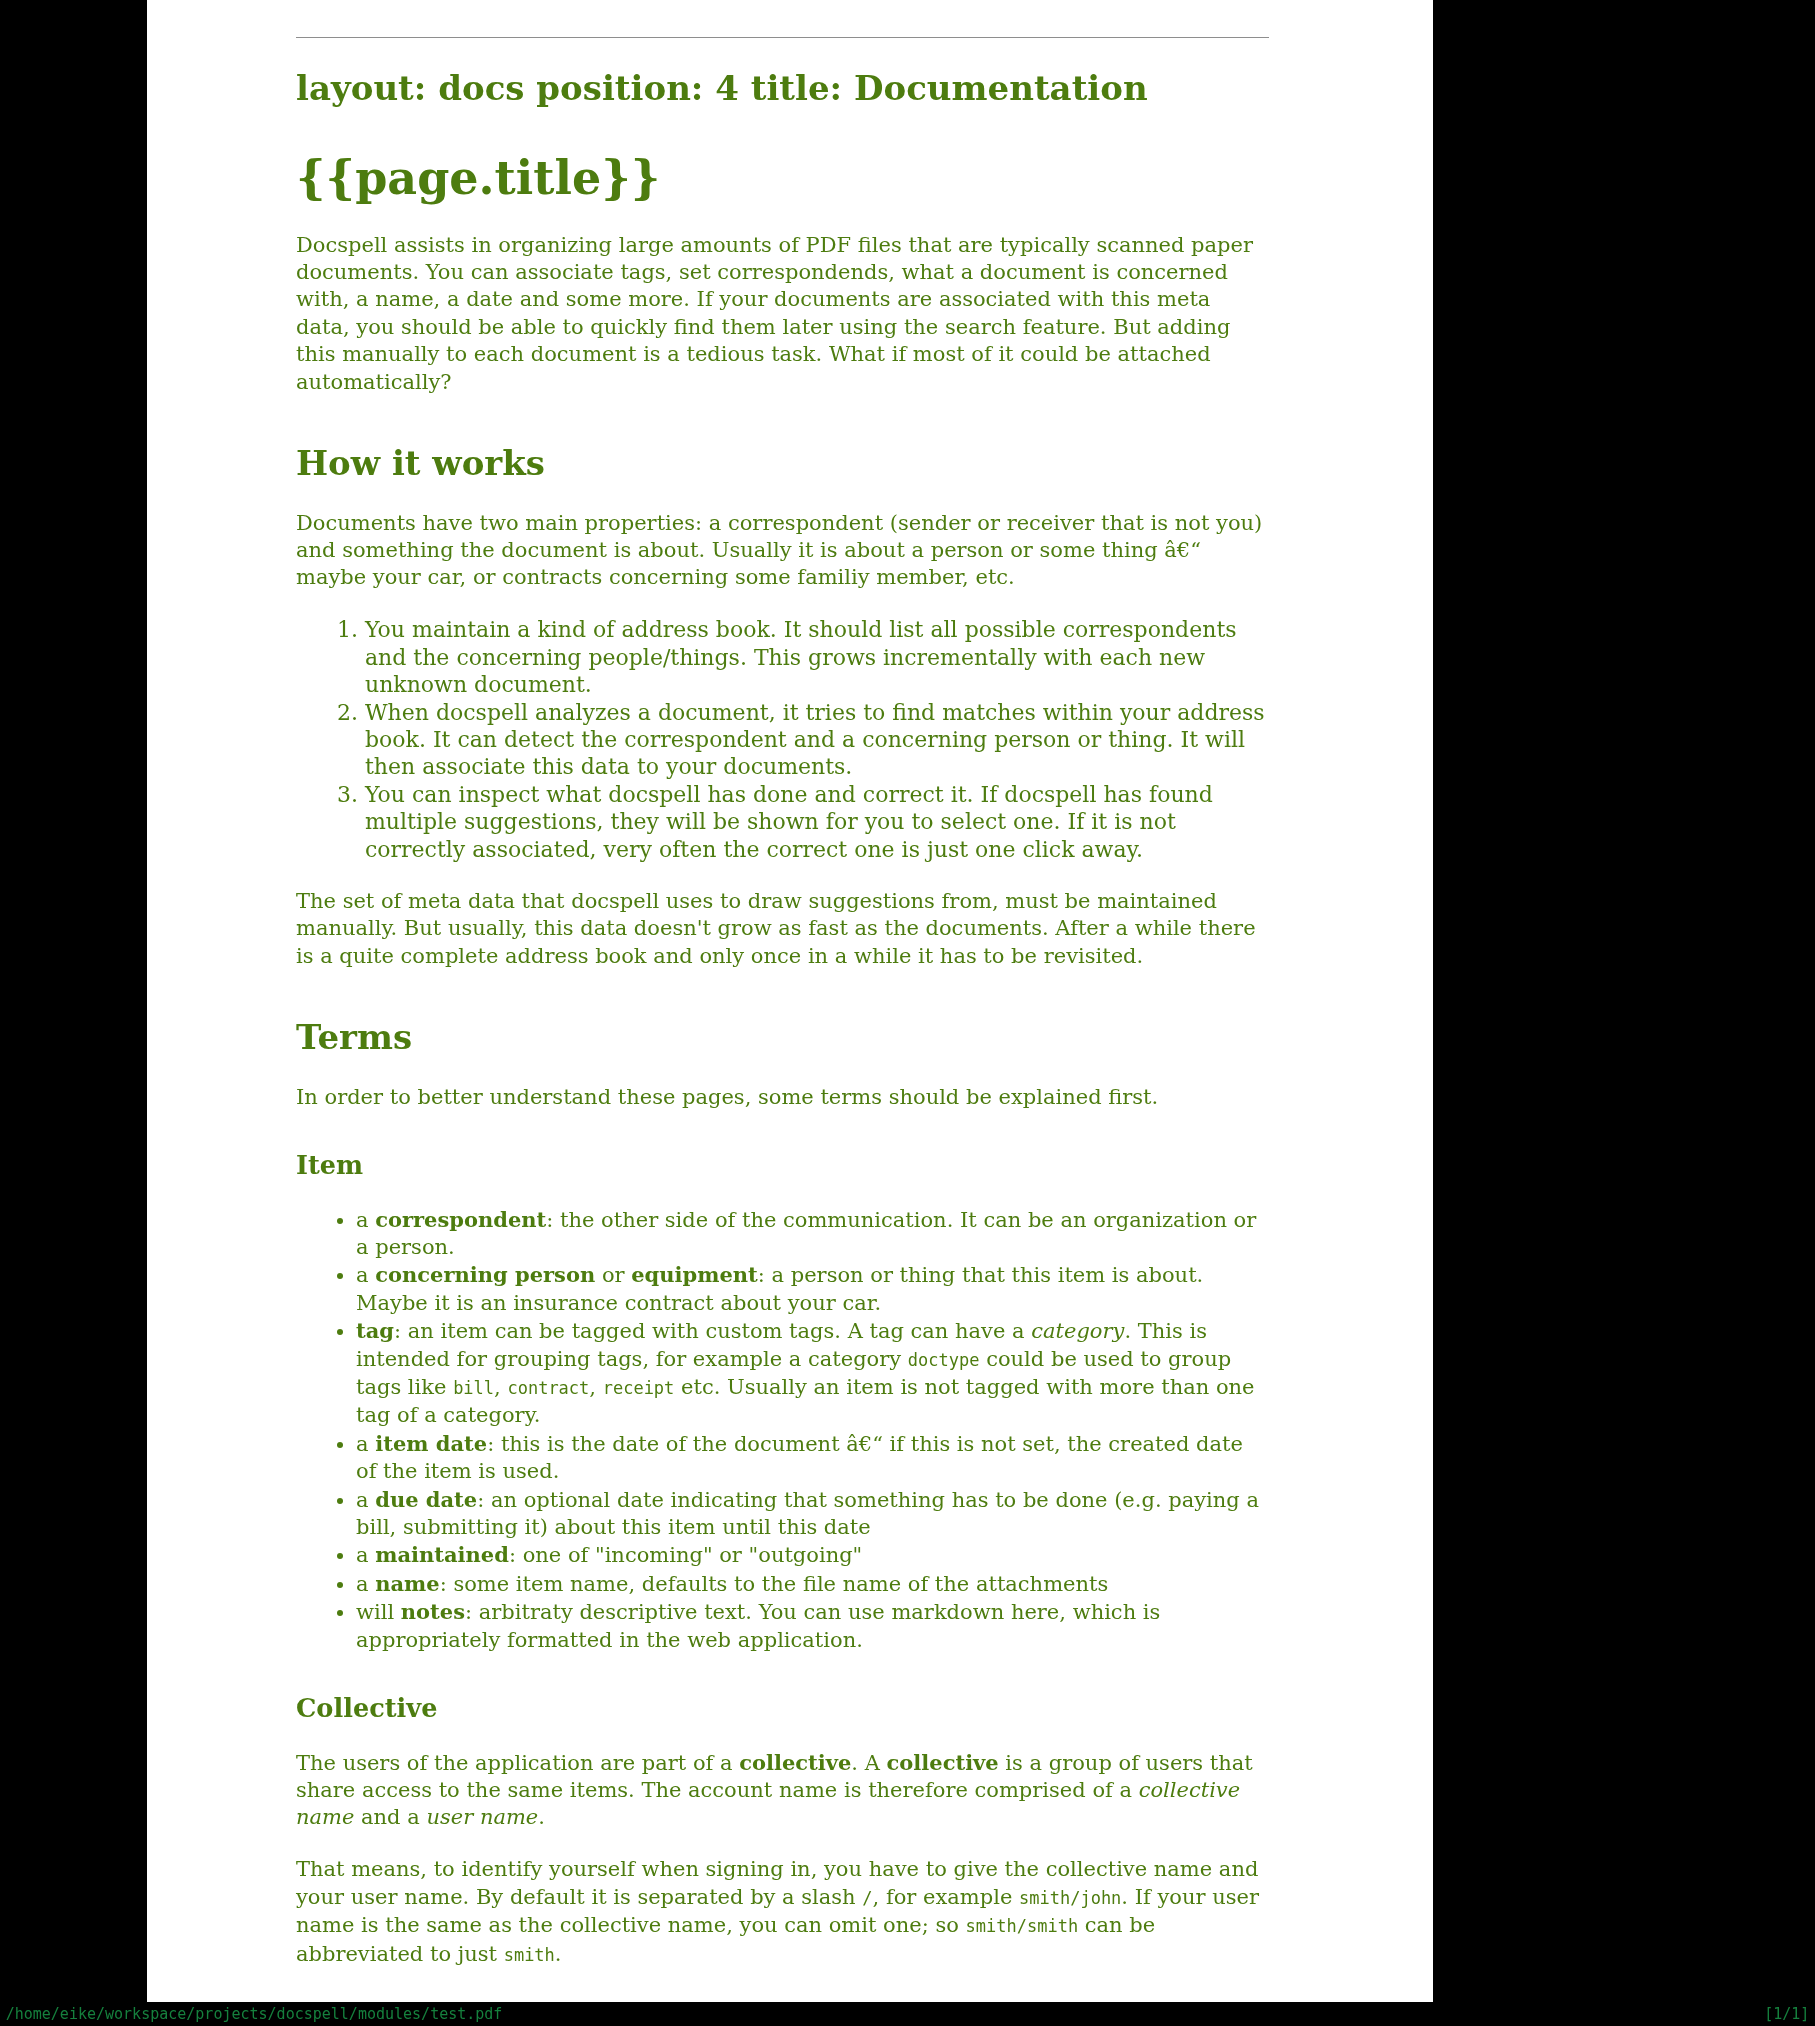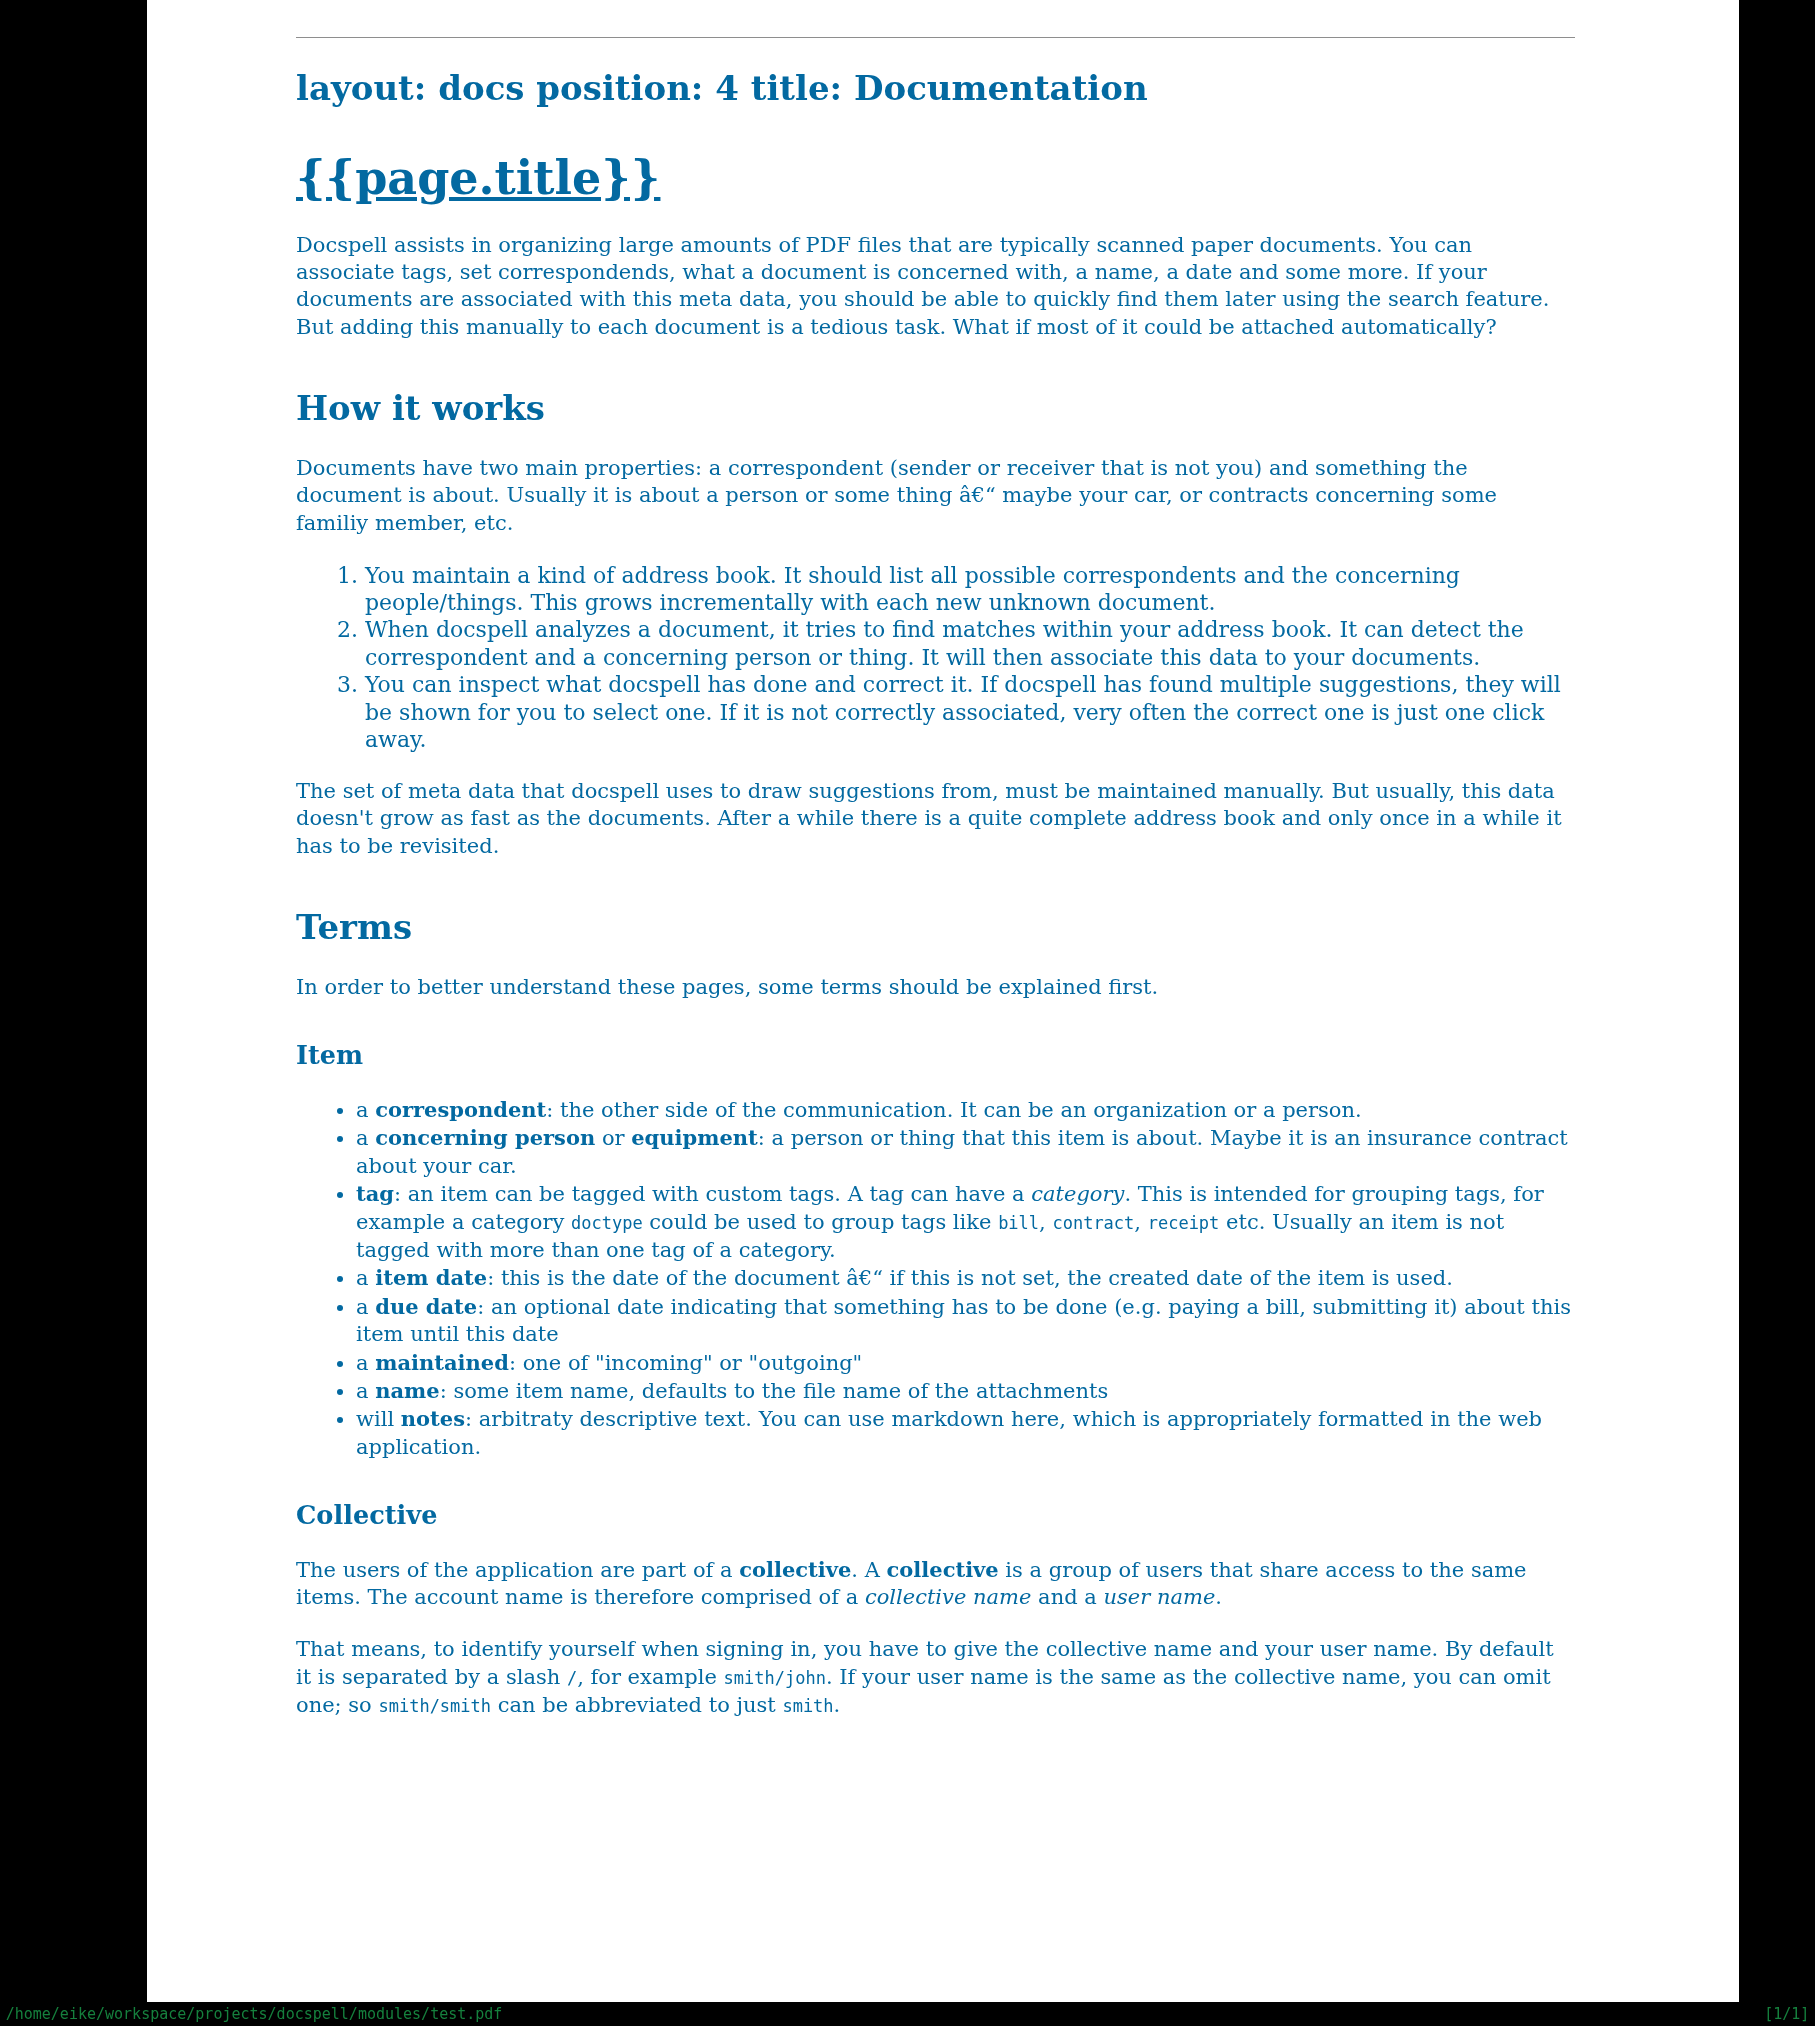--- a/index.html
+++ b/index.html
@@ -6,31 +6,31 @@
   body{
     width:1815px;height:2026px;
     background:#000;
     position:relative;
     overflow:hidden;
     font-family:"DejaVu Serif", serif;
   }
   .viewer{position:absolute;inset:0;}
   .sheet{
     position:absolute;left:147px;top:0;
-    width:1592px;height:2002px;
+    width:1286px;height:2002px;
     background:#ffffff;
-    color:#0369a1;
+    color:#4d7c0f;
     overflow:hidden;
   }
   .content{margin:0 164px 0 149px;}
   hr.top-rule{
     margin:37px 0 0 0;border:none;border-top:1.9px solid #8e8e8e;
   }
   h2.fm{font-size:34px;line-height:44px;margin:28px 0 0;font-weight:bold;}
-  h1.pgtitle{font-size:46px;line-height:57px;margin:40px 0 0;font-weight:bold;text-decoration:underline;}
+  h1.pgtitle{font-size:46px;line-height:57px;margin:40px 0 0;font-weight:bold;}
   p{font-size:21px;line-height:27.4px;margin:24.6px 0 0;}
   h2.sec{font-size:34px;line-height:44px;margin:45px 0 0;font-weight:bold;}
   h3.subsec{font-size:25.6px;line-height:32px;margin:38px 0 0;font-weight:bold;}
   ol.steps{font-size:22px;line-height:27.4px;margin:24.6px 0 0;padding:0 0 0 69px;}
   ul.props{font-size:21px;line-height:27.4px;margin:24.6px 0 0;padding:0 0 0 60px;}
   li{margin:0;padding:0;}
   .seg-b{font-weight:bold;}
   .seg-i{font-style:italic;}
   .seg-c{font-family:"DejaVu Sans Mono", monospace;font-size:17px;}
   .statusbar{

